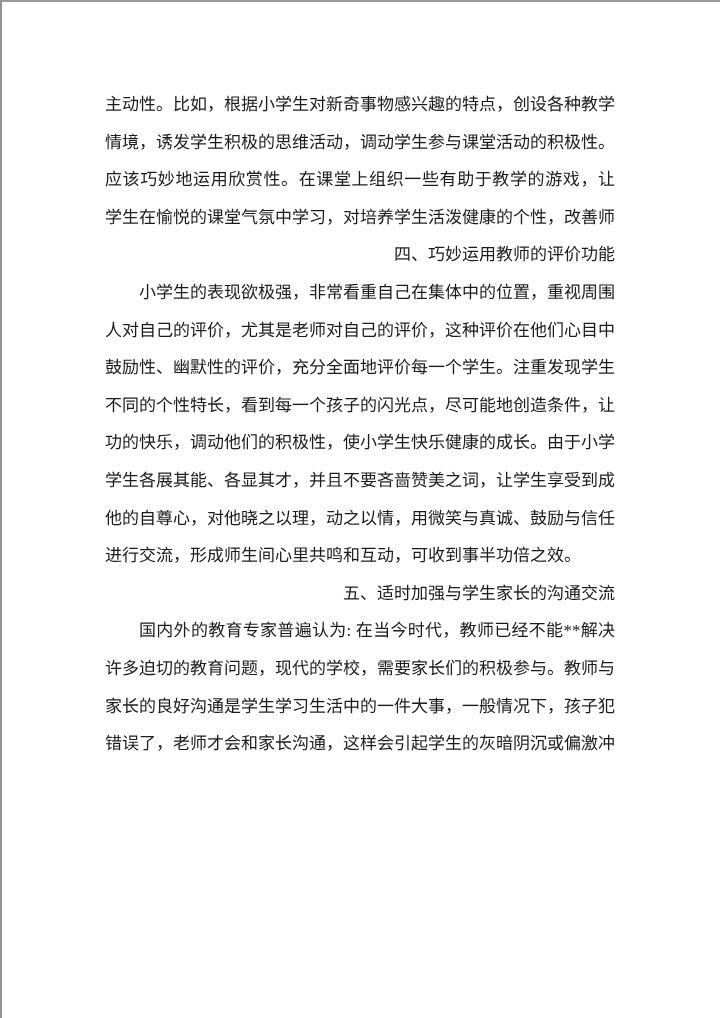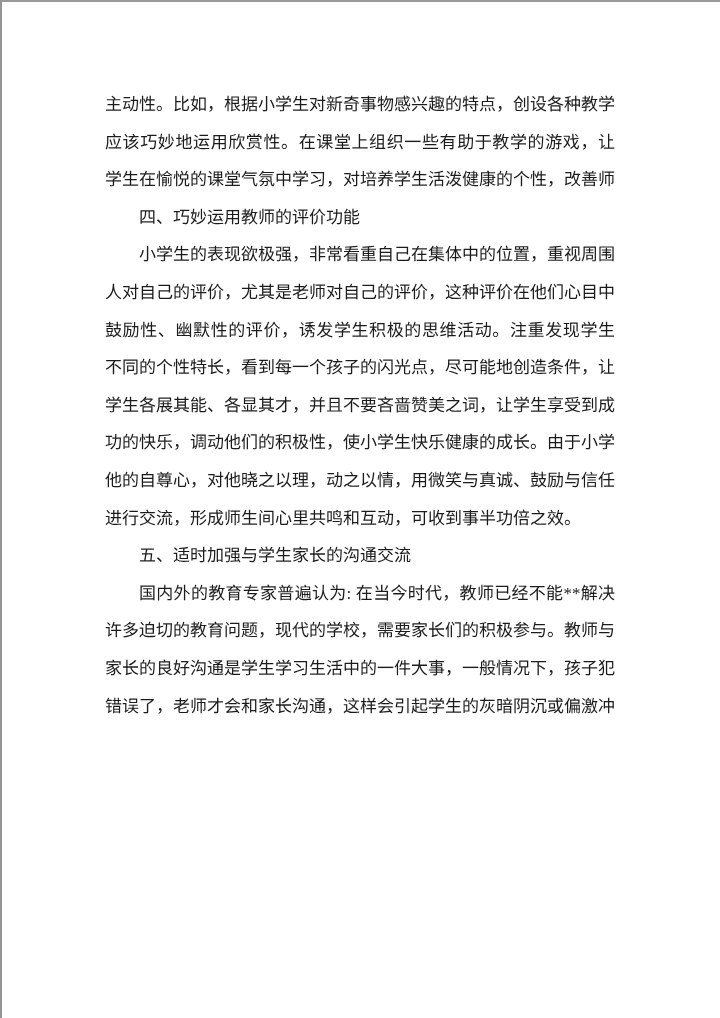--- a/index.html
+++ b/index.html
@@ -31,40 +31,42 @@
     overflow: visible;
   }
   .line.justified {
     white-space: normal;
     text-align: justify;
     text-align-last: justify;
     -moz-text-align-last: justify;
   }
   .line.indent {
     text-indent: 34px;
+    text-align: right;
   }
   .line.heading {
     font-weight: normal;
   }
 </style>
 </head>
 <body>
 
 <div class="page">
   <div class="doc-body">
       <div class="line justified">主动性。比如，根据小学生对新奇事物感兴趣的特点，创设各种教学</div>
+      <div class="line justified">情境，诱发学生积极的思维活动，调动学生参与课堂活动的积极性。</div>
       <div class="line justified">应该巧妙地运用欣赏性。在课堂上组织一些有助于教学的游戏，让</div>
       <div class="line justified">学生在愉悦的课堂气氛中学习，对培养学生活泼健康的个性，改善师</div>
       <div class="line indent heading">四、巧妙运用教师的评价功能</div>
       <div class="line justified indent">小学生的表现欲极强，非常看重自己在集体中的位置，重视周围</div>
       <div class="line justified">人对自己的评价，尤其是老师对自己的评价，这种评价在他们心目中</div>
-      <div class="line justified">鼓励性、幽默性的评价，诱发学生积极的思维活动。注重发现学生</div>
+      <div class="line justified">鼓励性、幽默性的评价，充分全面地评价每一个学生。注重发现学生</div>
       <div class="line justified">不同的个性特长，看到每一个孩子的闪光点，尽可能地创造条件，让</div>
+      <div class="line justified">功的快乐，调动他们的积极性，使小学生快乐健康的成长。由于小学</div>
       <div class="line justified">学生各展其能、各显其才，并且不要吝啬赞美之词，让学生享受到成</div>
-      <div class="line justified">功的快乐，调动他们的积极性，使小学生快乐健康的成长。由于小学</div>
       <div class="line justified">他的自尊心，对他晓之以理，动之以情，用微笑与真诚、鼓励与信任</div>
       <div class="line">进行交流，形成师生间心里共鸣和互动，可收到事半功倍之效。</div>
       <div class="line indent heading">五、适时加强与学生家长的沟通交流</div>
       <div class="line justified indent">国内外的教育专家普遍认为: 在当今时代，教师已经不能**解决</div>
       <div class="line justified">许多迫切的教育问题，现代的学校，需要家长们的积极参与。教师与</div>
       <div class="line justified">家长的良好沟通是学生学习生活中的一件大事，一般情况下，孩子犯</div>
       <div class="line justified">错误了，老师才会和家长沟通，这样会引起学生的灰暗阴沉或偏激冲</div>
     </div>
 </div>
 

